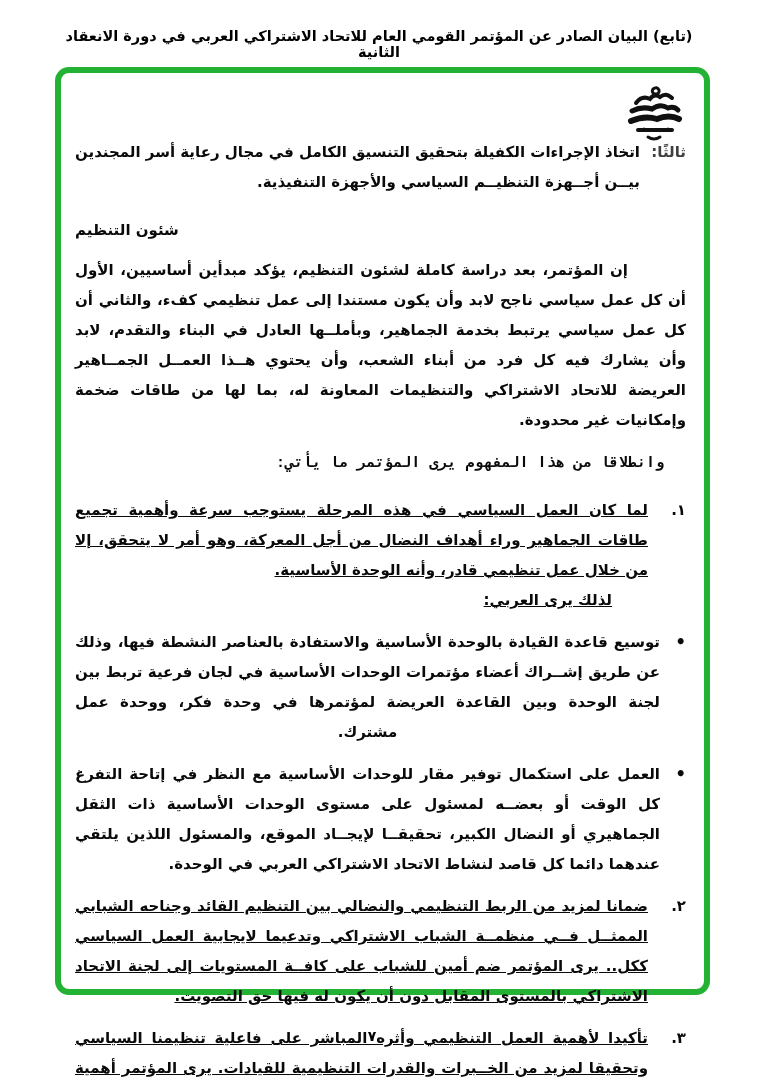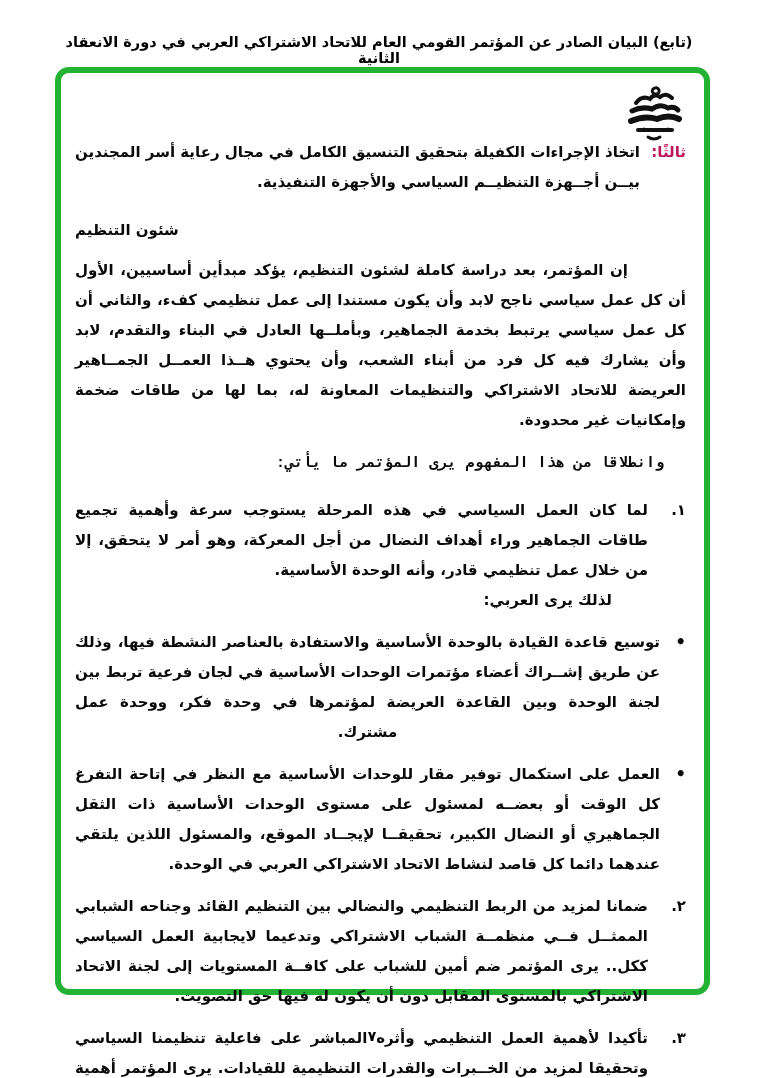--- a/index.html
+++ b/index.html
@@ -1,20 +1,20 @@
 <!DOCTYPE html>
 <html lang="ar"><head>
 <meta charset="utf-8">
 <style>
   html,body{margin:0;padding:0;background:#ffffff;}
   body{width:758px;height:1078px;font-family:"DejaVu Sans",sans-serif;color:#0a0a0a;}
   .page{position:relative;width:758px;height:1078px;background:#fff;overflow:hidden;}
 
   .header{
-    position:absolute;top:34px;left:60px;right:60px;
+    position:absolute;top:28px;left:60px;right:60px;
     direction:rtl;text-align:center;
     font-size:14.5px;font-weight:bold;letter-spacing:0;
     color:#000;
   }
 
   .frame{
     position:absolute;top:67px;left:55px;
     width:643px;height:916px;
     border:6px solid #23b233;border-radius:14px;
     box-sizing:content-box;
@@ -29,32 +29,32 @@
     padding:64px 18px 0 14px;
     direction:rtl;
     font-size:15px;font-weight:bold;line-height:30px;
     text-align:justify;
   }
 
   .block{margin-bottom:14px;}
 
   
   .intro{display:flex;}
-  .intro .marker{flex:0 0 46px;white-space:nowrap;color:#be185d;}
+  .intro .marker{flex:0 0 46px;white-space:nowrap;color:#404040;}
   .intro .body{flex:1;text-align:justify;}
 
   .heading{margin:18px 0 10px;text-align:left;}
 
   .para{margin-bottom:14px;}
   .para.firstline{text-indent:58px;}
   .leadin{margin:6px 0 16px;text-indent:22px;text-align:right;font-family:Liberation Mono, monospace;}
 
   .numbered{display:flex;margin-bottom:12px;}
   .numbered .num{flex:0 0 38px;white-space:nowrap;}
-  .numbered .body{flex:1;}
+  .numbered .body{flex:1;text-decoration:underline;}
   .subline{padding-right:36px;text-align:right;}
 
   .bulleted{display:flex;margin-bottom:12px;}
   .bulleted .bmark{flex:0 0 26px;font-size:17px;}
   .bulleted .body{flex:1;}
 
   .just{text-align:justify;}
   .last-center{text-align-last:center;}
 
   .pagenum{

